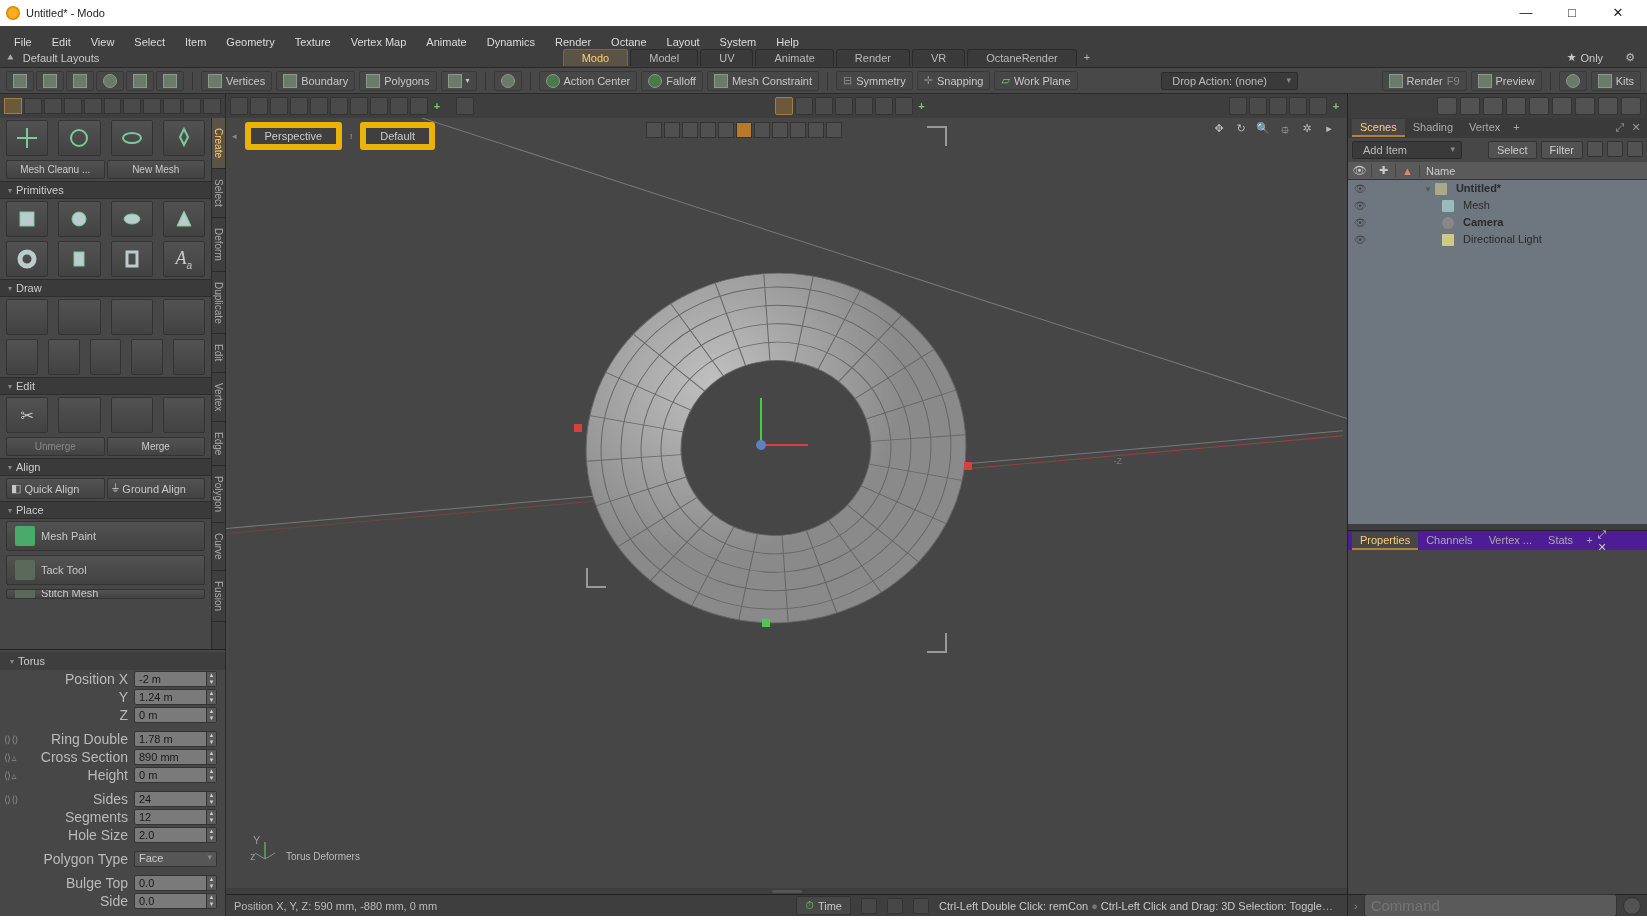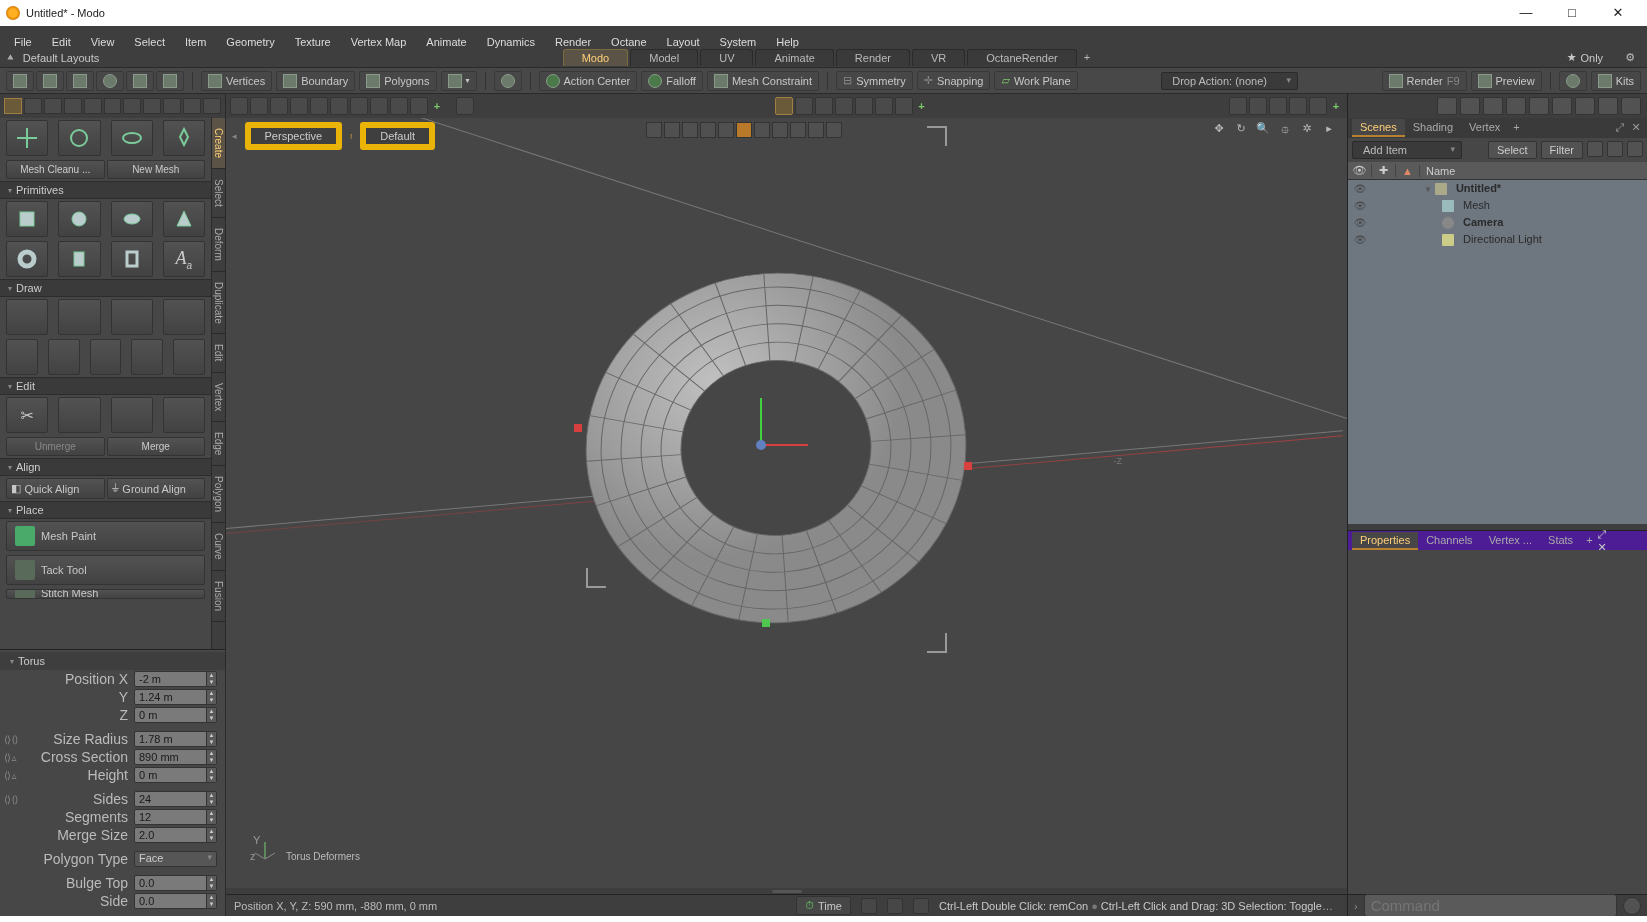--- a/index.html
+++ b/index.html
@@ -469,21 +469,21 @@
             <div class="lead"></div>
             <div class="lbl">Z</div>
             <div class="pinput">0 m<div class="spin">
                 <div>▲</div>
                 <div>▼</div>
               </div></div>
           </div>
           <div style="height: 6px;"></div>
           <div class="prow">
             <div class="lead">⟨⟩ ⟨⟩</div>
-            <div class="lbl">Size Radius</div>
+            <div class="lbl">Ring Double</div>
             <div class="pinput">1.78 m<div class="spin">
                 <div>▲</div>
                 <div>▼</div>
               </div></div>
           </div>
           <div class="prow">
             <div class="lead">⟨⟩ ▵</div>
             <div class="lbl">Cross Section</div>
             <div class="pinput">890 mm<div class="spin">
                 <div>▲</div>
@@ -510,21 +510,21 @@
           <div class="prow">
             <div class="lead"></div>
             <div class="lbl">Segments</div>
             <div class="pinput">12<div class="spin">
                 <div>▲</div>
                 <div>▼</div>
               </div></div>
           </div>
           <div class="prow">
             <div class="lead"></div>
-            <div class="lbl">Merge Size</div>
+            <div class="lbl">Hole Size</div>
             <div class="pinput">2.0<div class="spin">
                 <div>▲</div>
                 <div>▼</div>
               </div></div>
           </div>
           <div style="height: 6px;"></div>
           <div class="prow">
             <div class="lead"></div>
             <div class="lbl">Polygon Type</div>
             <div class="pdrop">Face</div>

